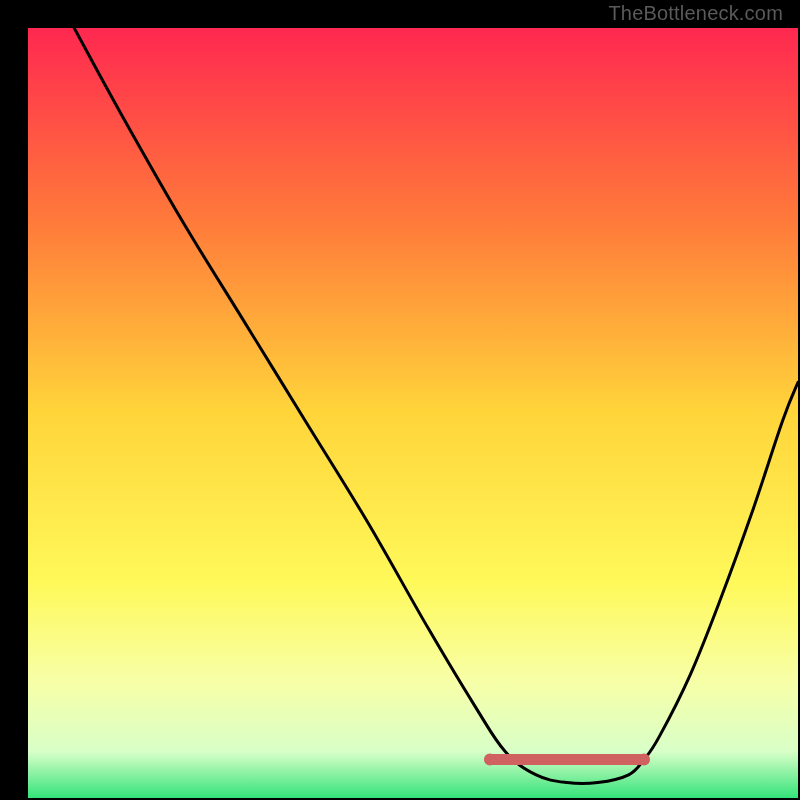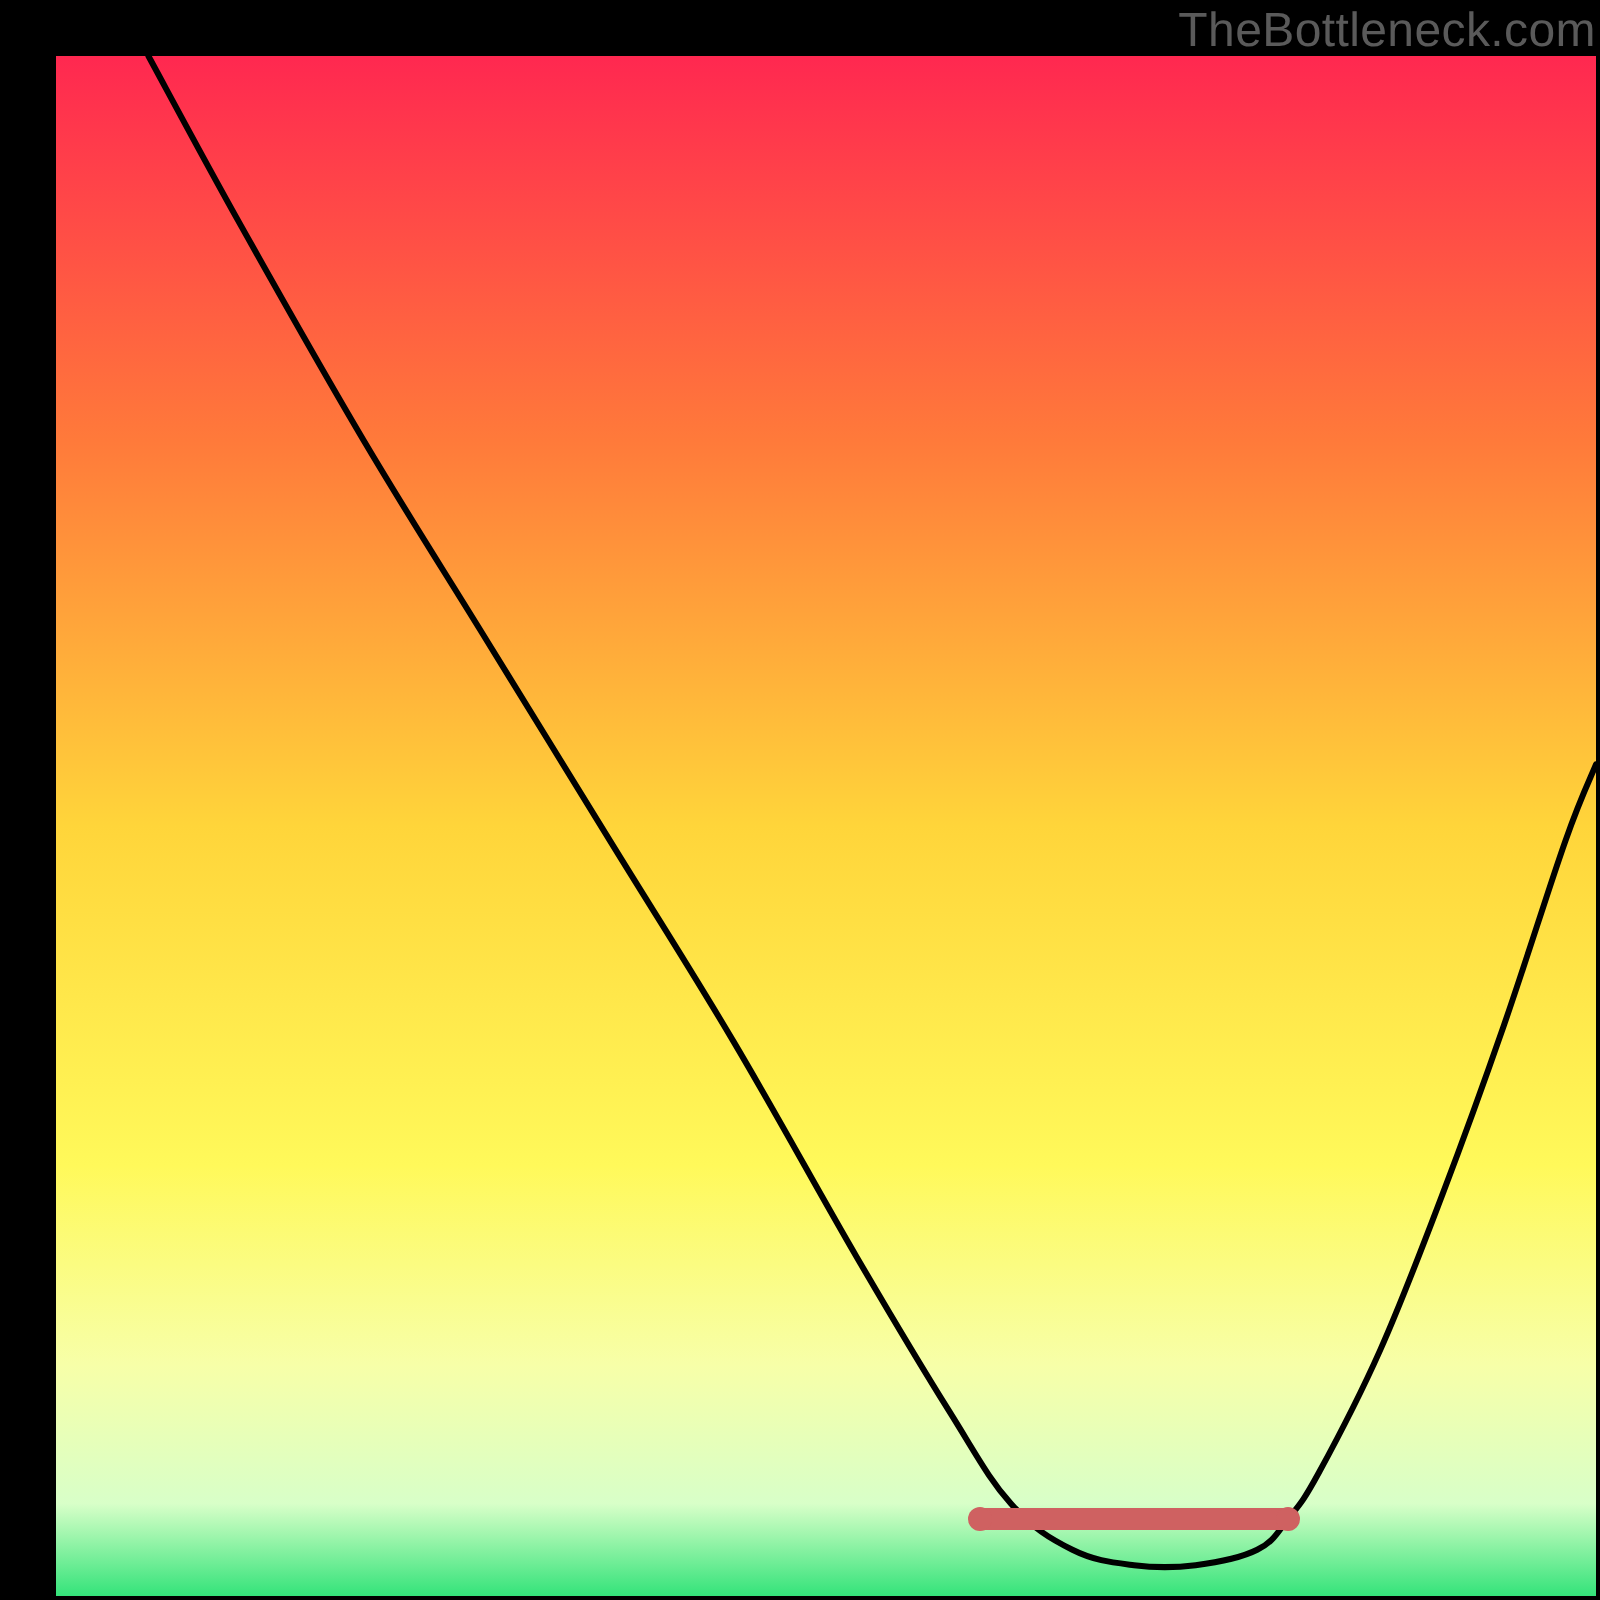--- a/index.html
+++ b/index.html
@@ -11,23 +11,23 @@
     overflow: hidden;
   }
   .frame {
     position: relative;
     width: 800px;
     height: 800px;
   }
   .watermark {
     position: absolute;
     top: 2px;
-    right: 2px;
+    right: 17px;
     font-family: Arial, Helvetica, sans-serif;
-    font-size: 24px;
+    font-size: 20px;
     font-weight: 500;
     color: #5a5a5a;
     letter-spacing: 0.2px;
     z-index: 3;
   }
   svg.chart {
     position: absolute;
     left: 0;
     top: 0;
     width: 800px;

